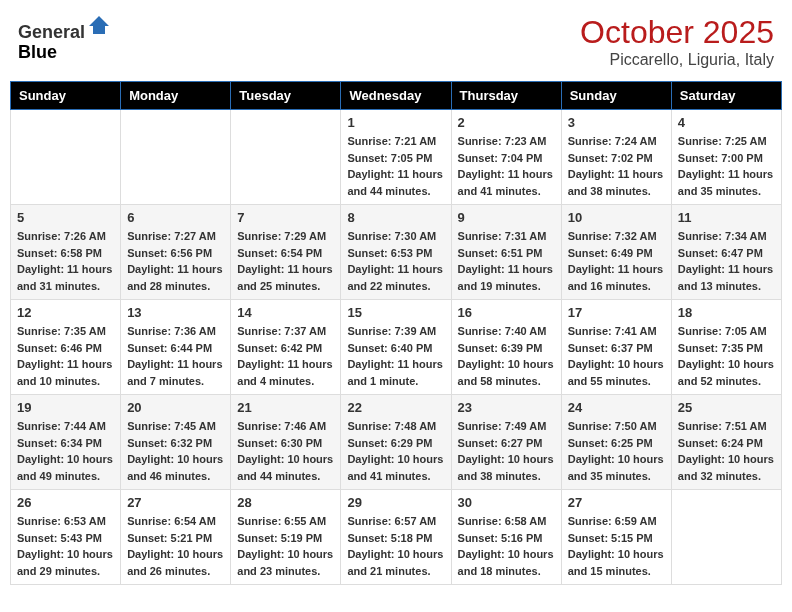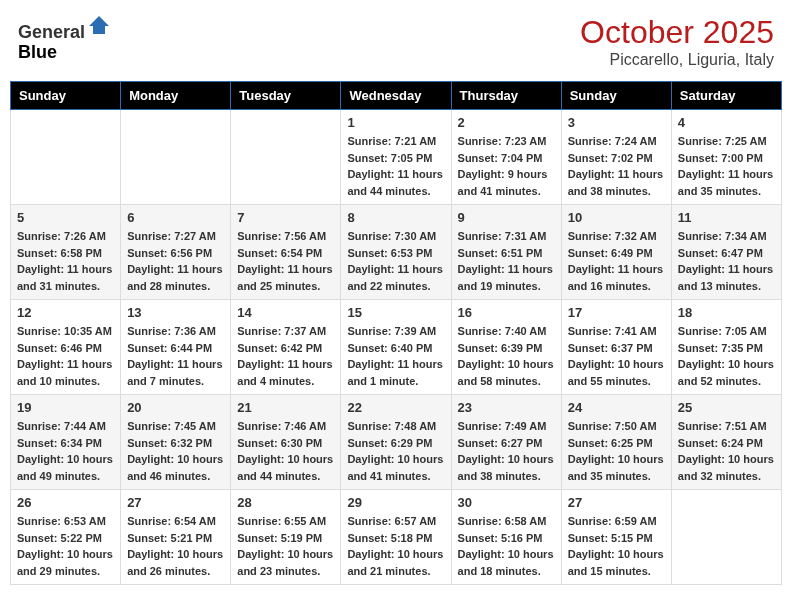--- a/index.html
+++ b/index.html
@@ -122,21 +122,21 @@
   <tr>
         <td></td>
         <td></td>
         <td></td>
         <td>
           <span class="day-number">1</span>
           <div class="day-info"><span>Sunrise: 7:21 AM</span><br><span>Sunset: 7:05 PM</span><br><span>Daylight: 11 hours and 44 minutes.</span></div>
         </td>
         <td>
           <span class="day-number">2</span>
-          <div class="day-info"><span>Sunrise: 7:23 AM</span><br><span>Sunset: 7:04 PM</span><br><span>Daylight: 9 hours and 41 minutes.</span></div>
+          <div class="day-info"><span>Sunrise: 7:23 AM</span><br><span>Sunset: 7:04 PM</span><br><span>Daylight: 11 hours and 41 minutes.</span></div>
         </td>
         <td>
           <span class="day-number">3</span>
           <div class="day-info"><span>Sunrise: 7:24 AM</span><br><span>Sunset: 7:02 PM</span><br><span>Daylight: 11 hours and 38 minutes.</span></div>
         </td>
         <td>
           <span class="day-number">4</span>
           <div class="day-info"><span>Sunrise: 7:25 AM</span><br><span>Sunset: 7:00 PM</span><br><span>Daylight: 11 hours and 35 minutes.</span></div>
         </td>
       </tr>
@@ -144,21 +144,21 @@
         <td>
           <span class="day-number">5</span>
           <div class="day-info"><span>Sunrise: 7:26 AM</span><br><span>Sunset: 6:58 PM</span><br><span>Daylight: 11 hours and 31 minutes.</span></div>
         </td>
         <td>
           <span class="day-number">6</span>
           <div class="day-info"><span>Sunrise: 7:27 AM</span><br><span>Sunset: 6:56 PM</span><br><span>Daylight: 11 hours and 28 minutes.</span></div>
         </td>
         <td>
           <span class="day-number">7</span>
-          <div class="day-info"><span>Sunrise: 7:56 AM</span><br><span>Sunset: 6:54 PM</span><br><span>Daylight: 11 hours and 25 minutes.</span></div>
+          <div class="day-info"><span>Sunrise: 7:29 AM</span><br><span>Sunset: 6:54 PM</span><br><span>Daylight: 11 hours and 25 minutes.</span></div>
         </td>
         <td>
           <span class="day-number">8</span>
           <div class="day-info"><span>Sunrise: 7:30 AM</span><br><span>Sunset: 6:53 PM</span><br><span>Daylight: 11 hours and 22 minutes.</span></div>
         </td>
         <td>
           <span class="day-number">9</span>
           <div class="day-info"><span>Sunrise: 7:31 AM</span><br><span>Sunset: 6:51 PM</span><br><span>Daylight: 11 hours and 19 minutes.</span></div>
         </td>
         <td>
@@ -166,21 +166,21 @@
           <div class="day-info"><span>Sunrise: 7:32 AM</span><br><span>Sunset: 6:49 PM</span><br><span>Daylight: 11 hours and 16 minutes.</span></div>
         </td>
         <td>
           <span class="day-number">11</span>
           <div class="day-info"><span>Sunrise: 7:34 AM</span><br><span>Sunset: 6:47 PM</span><br><span>Daylight: 11 hours and 13 minutes.</span></div>
         </td>
       </tr>
       <tr>
         <td>
           <span class="day-number">12</span>
-          <div class="day-info"><span>Sunrise: 10:35 AM</span><br><span>Sunset: 6:46 PM</span><br><span>Daylight: 11 hours and 10 minutes.</span></div>
+          <div class="day-info"><span>Sunrise: 7:35 AM</span><br><span>Sunset: 6:46 PM</span><br><span>Daylight: 11 hours and 10 minutes.</span></div>
         </td>
         <td>
           <span class="day-number">13</span>
           <div class="day-info"><span>Sunrise: 7:36 AM</span><br><span>Sunset: 6:44 PM</span><br><span>Daylight: 11 hours and 7 minutes.</span></div>
         </td>
         <td>
           <span class="day-number">14</span>
           <div class="day-info"><span>Sunrise: 7:37 AM</span><br><span>Sunset: 6:42 PM</span><br><span>Daylight: 11 hours and 4 minutes.</span></div>
         </td>
         <td>
@@ -226,21 +226,21 @@
           <div class="day-info"><span>Sunrise: 7:50 AM</span><br><span>Sunset: 6:25 PM</span><br><span>Daylight: 10 hours and 35 minutes.</span></div>
         </td>
         <td>
           <span class="day-number">25</span>
           <div class="day-info"><span>Sunrise: 7:51 AM</span><br><span>Sunset: 6:24 PM</span><br><span>Daylight: 10 hours and 32 minutes.</span></div>
         </td>
       </tr>
       <tr>
         <td>
           <span class="day-number">26</span>
-          <div class="day-info"><span>Sunrise: 6:53 AM</span><br><span>Sunset: 5:22 PM</span><br><span>Daylight: 10 hours and 29 minutes.</span></div>
+          <div class="day-info"><span>Sunrise: 6:53 AM</span><br><span>Sunset: 5:43 PM</span><br><span>Daylight: 10 hours and 29 minutes.</span></div>
         </td>
         <td>
           <span class="day-number">27</span>
           <div class="day-info"><span>Sunrise: 6:54 AM</span><br><span>Sunset: 5:21 PM</span><br><span>Daylight: 10 hours and 26 minutes.</span></div>
         </td>
         <td>
           <span class="day-number">28</span>
           <div class="day-info"><span>Sunrise: 6:55 AM</span><br><span>Sunset: 5:19 PM</span><br><span>Daylight: 10 hours and 23 minutes.</span></div>
         </td>
         <td>

